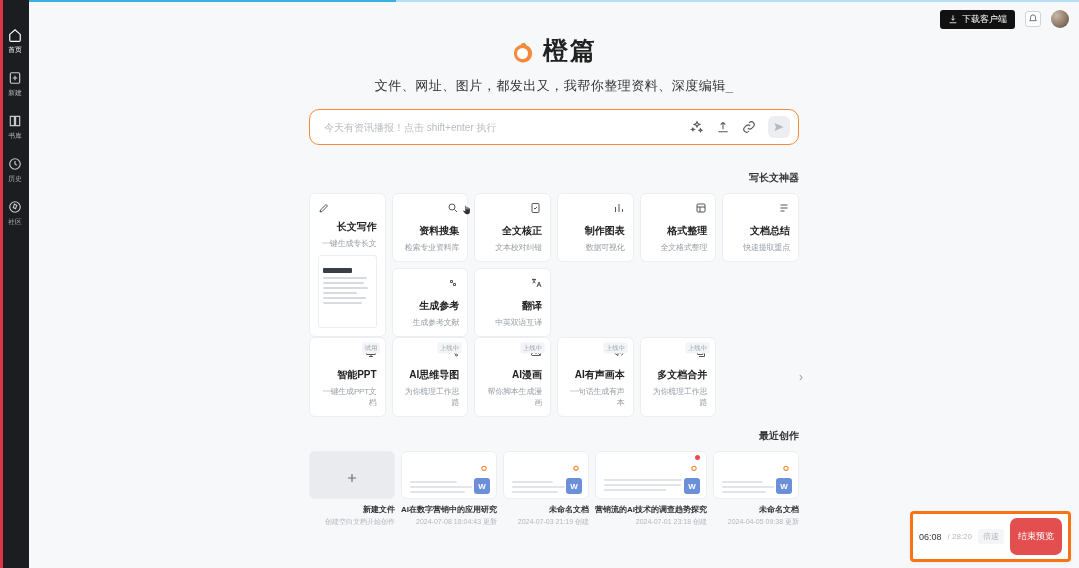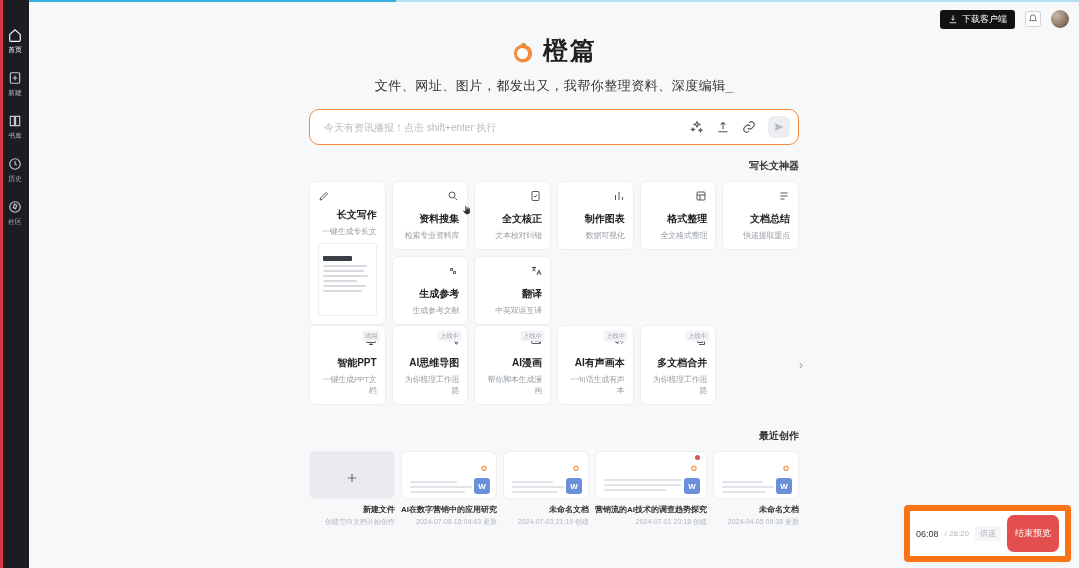--- a/index.html
+++ b/index.html
@@ -36,21 +36,21 @@
     
     .main { position:absolute; left:29px; right:0; top:0; bottom:0; padding-top:30px; overflow:hidden;}
     .hero { display:flex; flex-direction:column; align-items:center;}
     .logo-row { display:flex; align-items:center; gap:8px; margin-top:4px;}
     .logo-mark { width:24px; height:24px;}
     .logo-text { font-size:25px; font-weight:600; color:#222; letter-spacing:2px;}
     .tagline { font-size:13px; color:#333; margin-top:10px; letter-spacing:.5px;}
     .tagline .cursor { color:#888;}
     
     .searchbox {
-      width:490px; margin:14px auto 0; background:#fff;
+      width:490px; margin:14px auto 12px; background:#fff;
       border:1.5px solid #f58a3c; border-radius:10px;
       display:flex; align-items:center; padding:6px 8px 6px 14px;
     }
     .searchbox input {
       flex:1; border:none; outline:none; font-size:10px; color:#222; background:transparent;
     }
     .searchbox input::placeholder{color:#b8bcc2;}
     .sb-actions { display:flex; align-items:center; gap:12px;}
     .sb-ic { width:14px; height:14px; color:#555; cursor:pointer;}
     .send {
@@ -97,21 +97,21 @@
       position:absolute; right:6px; bottom:4px; width:16px;height:16px;
       background:#6b8fd8; border-radius:3px; display:flex;align-items:center;justify-content:center;
       color:#fff; font-size:8px; font-weight:700;
     }
     .rdot{position:absolute;top:3px;right:6px;width:5px;height:5px;background:#e34f4f;border-radius:50%;}
     .rtitle { font-size:8px; color:#333; margin-top:5px; font-weight:600; white-space:nowrap; overflow:hidden; text-overflow:ellipsis;}
     .rtime { font-size:7px; color:#b3b7bd; margin-top:2px;}
     
     .footer {
       position:absolute; bottom:6px; right:8px; display:flex; align-items:center; gap:6px;
-      background:#fff; border:6px solid #f97316; border-radius:4px; padding:4px 6px;
+      background:#fff; border:3px solid #f97316; border-radius:4px; padding:4px 6px;
       box-shadow:0 1px 4px rgba(0,0,0,.05);
     }
     .ftime{font-size:9px;color:#333;}
     .fdur{font-size:8px;color:#b3b7bd;}
     .fpill{font-size:8px;color:#b3b7bd;background:#f4f5f7;border-radius:3px;padding:2px 5px;}
     .fend{font-size:9px;color:#fff;background:#e34f4f;border-radius:7px;padding:12px 8px;cursor:pointer;}
     .cursor-hand{position:absolute;left:462px;top:204px;width:10px;height:12px;pointer-events:none;z-index:30;}
     .section-wrap{position:relative;}
     .topline{position:absolute;left:29px;right:0;top:0;height:2px;background:linear-gradient(to right,#3ab0e0 0%,#3ab0e0 35%,#b6e0f2 35%,#b6e0f2 100%);z-index:5;}
   </style>
@@ -322,21 +322,21 @@
         <svg class="ic" viewBox="0 0 24 24" fill="none" stroke="currentColor" stroke-width="1.8">
             <rect x="5" y="3" width="11" height="14" rx="1"></rect>
             <path d="M8 21h11a0 0 0 0 0 0 0V7"></path>
           </svg>
         <div class="ttl">多文档合并</div>
         <div class="sub">为你梳理工作思路</div>
       </div>
       <span class="more-arrow">›</span>
     </div>
 
-    <div class="sect-title" style="margin-top:24px">最近创作</div>
+    <div class="sect-title" style="margin-top:12px">最近创作</div>
     <div class="recent-cards">
       <div class="rcard">
         <div class="rthumb new">
           <svg viewBox="0 0 24 24" fill="none" stroke="currentColor" stroke-width="2">
               <path d="M12 5v14M5 12h14"></path>
             </svg>
         </div>
         <div class="rtitle">新建文件</div>
         <div class="rtime">创建空白文档开始创作</div>
       </div>

